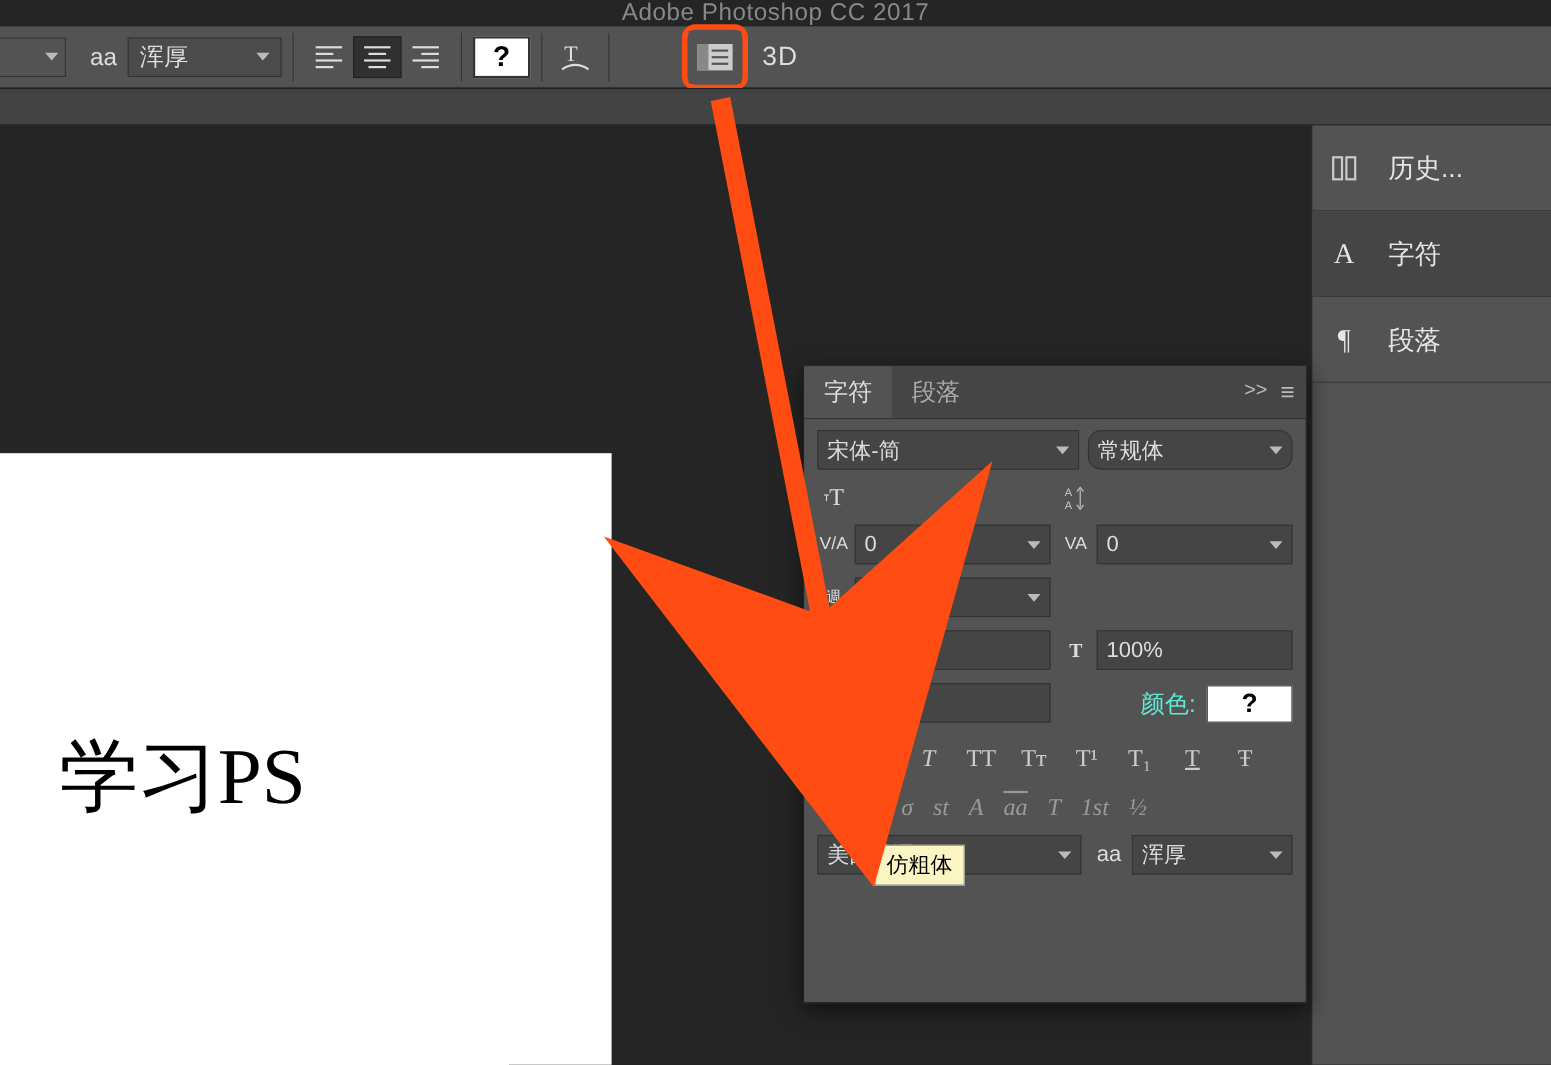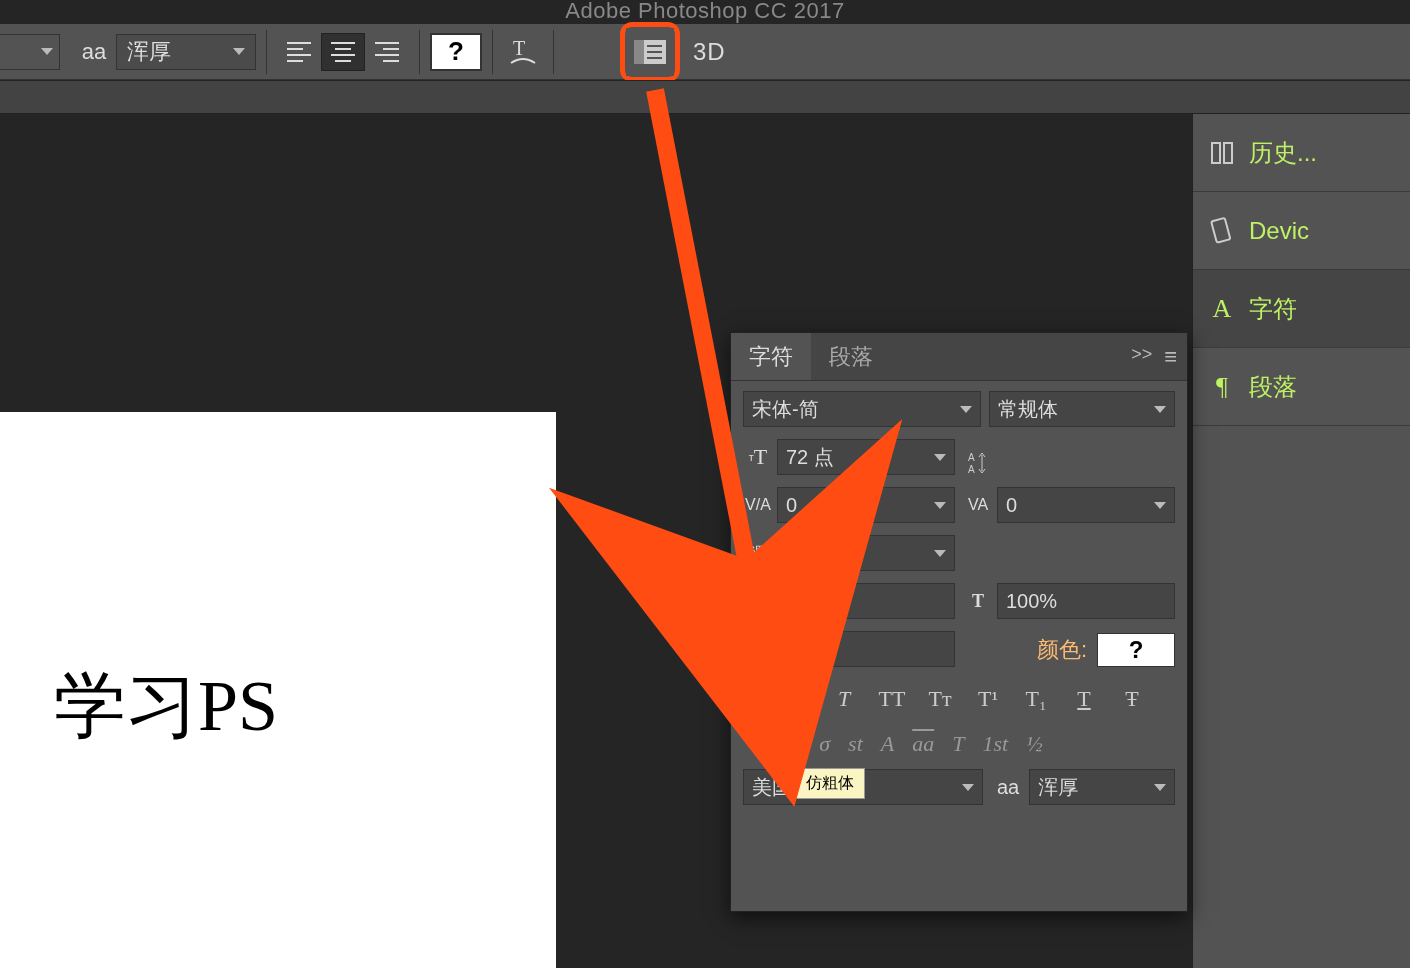--- a/index.html
+++ b/index.html
@@ -47,24 +47,24 @@
   .tab-bar { position:absolute; top:80px; left:0; width:100%; height:34px; background:#434343; border-top:1px solid #222; border-bottom:1px solid #222; }
   .doc-bg { position:absolute; top:114px; left:0; right:220px; bottom:0; background:#252525; }
   .canvas { position:absolute; top:412px; left:-2px; width:558px; height:560px; background:#fff; }
   .canvas-text { position:absolute; top:658px; left:54px; font-size:72px; color:#000; font-family: "SimSun","Songti SC",serif; }
   
   .right-rail {
     position:absolute; top:114px; right:0; width:218px; bottom:0;
     background:#535353; border-left:1px solid #222;
   }
   .rail-item {
-    display:flex; align-items:center; gap:12px;
+    display:flex; align-items:center; gap:25px;
     height:78px; padding-left:14px;
     border-bottom: 1px solid #3a3a3a;
-    color:#bef264; font-size:24px;
+    color:#e5e5e5; font-size:24px;
   }
   .rail-icon { width:30px;height:30px; display:flex;align-items:center;justify-content:center; }
   
   .char-panel {
     position:absolute; top:332px; left:730px; width:458px; height:580px;
     background:#535353; border:1px solid #222;
     box-shadow: 0 6px 20px rgba(0,0,0,0.6);
   }
   .char-tabs { display:flex; align-items:center; height:48px; background:#454545; border-bottom:1px solid #333;}
   .char-tab { padding:0 18px; height:100%; display:flex;align-items:center; font-size:22px; color:#aaa;}
@@ -74,28 +74,28 @@
   .cp-body { padding:10px 12px; display:flex; flex-direction:column; gap:12px; }
   .cp-row { display:flex; align-items:flex-end; gap:8px; }
   .cp-input {
     background:#454545; border:1px solid #333; height:36px;
     display:flex;align-items:center;justify-content:space-between;
     padding:0 8px; color:#ddd; font-size:20px;
   }
   .cp-iconcell { width:30px; display:flex;align-items:center;justify-content:center; color:#ddd; font-size:18px;}
   .cp-left { display:flex;align-items:center; gap:4px; flex:0 0 212px;}
   .cp-right { display:flex;align-items:center; gap:4px; flex:1;}
-  .cp-label { font-size:22px; color:#fdba74; margin-left:auto; margin-right:6px;}
+  .cp-label { font-size:22px; color:#5eead4; margin-left:auto; margin-right:6px;}
   .cp-swatch { width:78px;height:34px;background:#fff;border:1px solid #333; display:flex;align-items:center;justify-content:center; color:#000; font-size:24px;font-weight:bold;}
   .style-row { display:flex; gap:6px; padding-left:32px; align-items:center; }
   .style-btn { width:42px;height:40px; display:flex;align-items:center;justify-content:center; color:#ccc; font-size:22px; font-family: "Times New Roman", serif;}
   .style-btn.bold-hl { border:5px solid #ff4c12; border-radius:10px; background:#454545; }
   .tooltip {
     position:absolute; top:768px; left:795px; background:#faf5c3; border:1px solid #999;
-    padding:4px 10px; font-size:16px; color:#000;
+    padding:4px 10px; font-size:20px; color:#000;
   }
   .ot-row { display:flex; gap:18px; padding-left:46px; color:#999; font-size:22px; font-family:"Times New Roman",serif; align-items:center;}
   .ot-item { font-style:italic; }
   .bottom-row { display:flex; align-items:center; gap:10px; padding:2px 12px; }
   
   .arrow-svg { position:absolute; top:80px; left:610px; width:250px; height:640px; pointer-events:none; z-index:50;}
   svg { overflow: visible; }
 </style>
 </head>
 <body>
@@ -187,28 +187,20 @@
 <div class="right-rail">
   <div class="rail-item">
     <span class="rail-icon">
         <svg width="28" height="28">
           <rect x="4" y="4" width="8" height="20" stroke="#ccc" fill="none" stroke-width="2"></rect>
           <rect x="16" y="4" width="8" height="20" stroke="#ccc" fill="none" stroke-width="2"></rect>
         </svg>
       </span>
     <span>历史...</span>
   </div>
-  <div class="rail-item">
-    <span class="rail-icon">
-        <svg width="28" height="28">
-          <rect x="6" y="2" width="14" height="22" rx="2" stroke="#ccc" fill="none" stroke-width="2" transform="rotate(-15 14 14)"></rect>
-        </svg>
-      </span>
-    <span>Devic</span>
-  </div>
   <div class="rail-item" style="background:#454545;">
     <span class="rail-icon" style="font-family:serif;font-size:26px;">A</span>
     <span>字符</span>
   </div>
   <div class="rail-item">
     <span class="rail-icon" style="font-family:serif;font-size:26px;">¶</span>
     <span>段落</span>
   </div>
 </div>
 
@@ -221,34 +213,30 @@
       <span>&gt;&gt;</span>
       <span style="font-size:22px;">≡</span>
     </div>
   </div>
   <div class="cp-body">
     <div class="cp-row">
       <div class="cp-input" style="flex:0 0 238px;">
         <span>宋体-简</span>
           <span class="chev"></span>
       </div>
-      <div class="cp-input" style="flex:1;">
+      <div class="cp-input" style="flex:1;border-radius:12px;">
         <span>常规体</span>
           <span class="chev"></span>
       </div>
     </div>
     <div class="cp-row">
       <div class="cp-left">
         <div class="cp-iconcell">
             <sub style="font-size:11px;">т</sub>
             <span style="font-family:serif;font-size:22px;">T</span>
-          </div>
-        <div class="cp-input" style="flex:1;">
-            <span>72 点</span>
-            <span class="chev"></span>
           </div>
       </div>
       <div class="cp-right">
         <div class="cp-iconcell">
             <svg width="24" height="24">
               <text x="2" y="10" font-size="10" fill="#ccc">A</text>
               <text x="2" y="22" font-size="10" fill="#ccc">A</text>
               <line x1="16" y1="4" x2="16" y2="20" stroke="#ccc"></line>
               <path d="M13 6 L16 2 L19 6 M13 18 L16 22 L19 18" stroke="#ccc" fill="none"></path>
             </svg>

